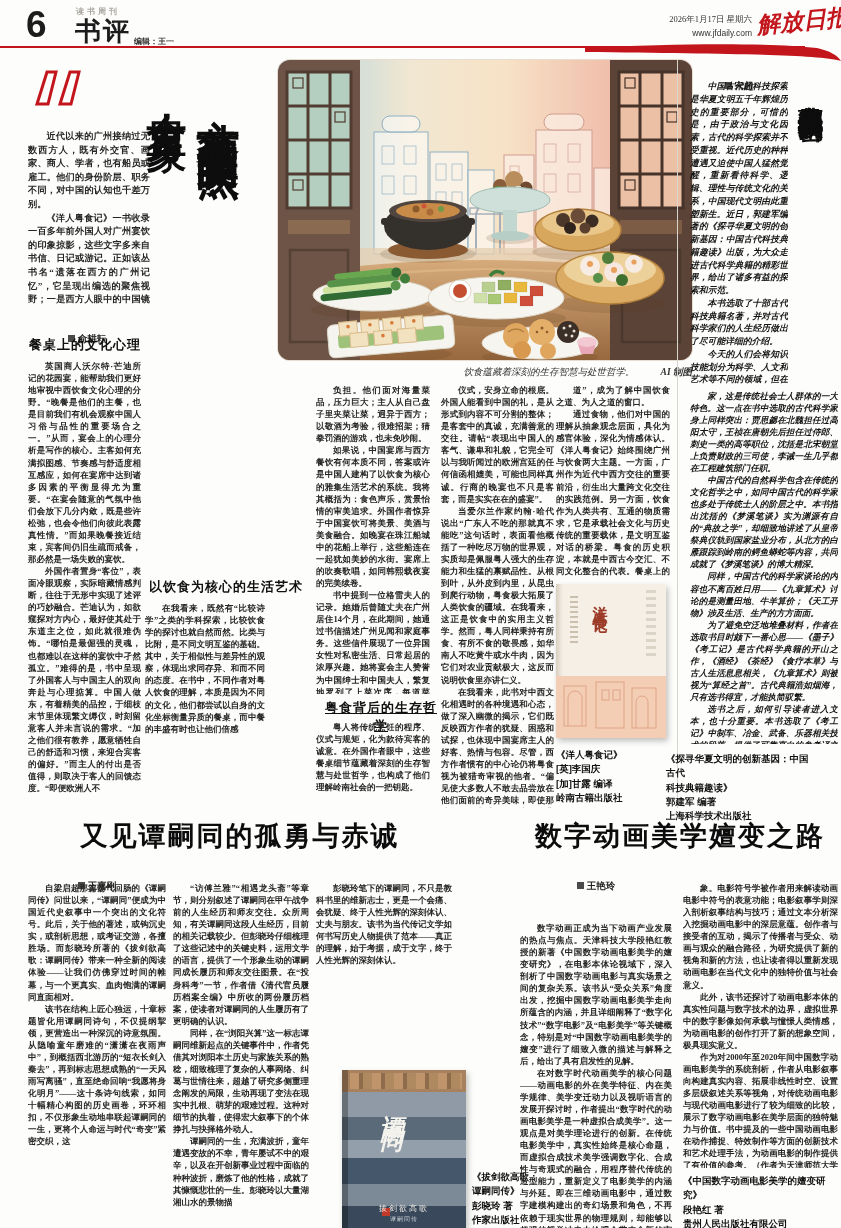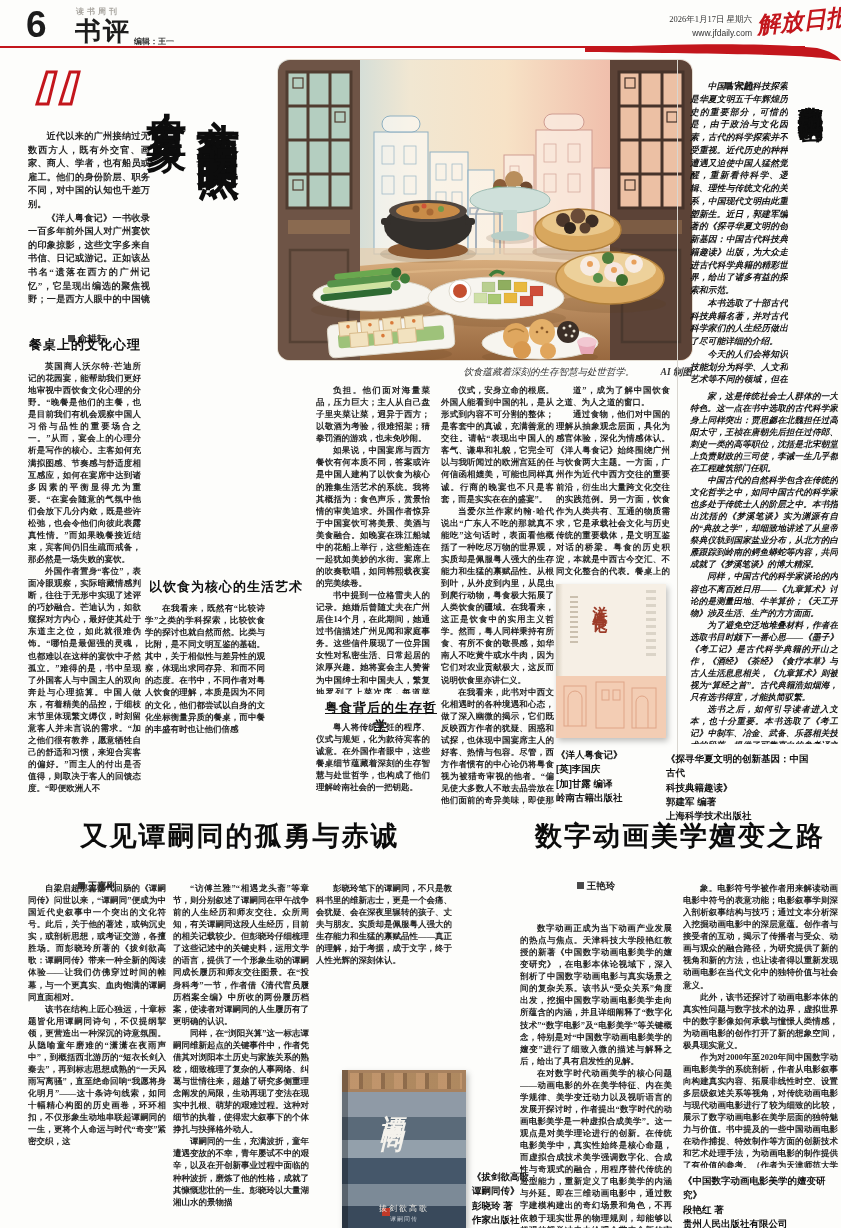--- a/index.html
+++ b/index.html
@@ -350,21 +350,21 @@
   <div class="abs body" style="left:28px;top:882px;width:138px;height:344px;">
       <p>自梁启超那篇荡气回肠的《谭嗣同传》问世以来，“谭嗣同”便成为中国近代史叙事中一个突出的文化符号。此后，关于他的著述，或钩沉史实，或剖析思想，或考证交游，各擅胜场。而彭晓玲所著的《拔剑欲高歌：谭嗣同传》带来一种全新的阅读体验——让我们仿佛穿过时间的帷幕，与一个更真实、血肉饱满的谭嗣同直面相对。</p>
       <p>该书在结构上匠心独运，十章标题皆化用谭嗣同诗句，不仅提纲挈领，更营造出一种深沉的诗意氛围。从隐喻童年磨难的“潇潇在夜雨声中”，到概括西北游历的“短衣长剑入秦去”，再到标志思想成熟的“一天风雨写离骚”，直至绝命回响“我愿将身化明月”——这十条诗句线索，如同十幅精心构图的历史画卷，环环相扣，不仅形象生动地串联起谭嗣同的一生，更将个人命运与时代“奇变”紧密交织，这</p>
     </div>
   <div class="abs body" style="left:173px;top:882px;width:136px;height:344px;">
       <p>“访傅兰雅”“相遇龙头斋”等章节，则分别叙述了谭嗣同在甲午战争前的人生经历和师友交往。众所周知，有关谭嗣同这段人生经历，目前的相关记载较少。但彭晓玲仔细梳理了这些记述中的关键史料，运用文学的语言，提供了一个形象生动的谭嗣同成长履历和师友交往图景。在“投身科考”一节，作者借《清代官员履历档案全编》中所收的两份履历档案，使读者对谭嗣同的人生履历有了更明确的认识。</p>
       <p>同样，在“浏阳兴算”这一标志谭嗣同维新起点的关键事件中，作者凭借其对浏阳本土历史与家族关系的熟稔，细致梳理了复杂的人事网络、纠葛与世情往来，超越了研究多侧重理念阐发的局限，生动再现了变法在现实中扎根、萌芽的艰难过程。这种对细节的执着，使得宏大叙事下的个体挣扎与抉择格外动人。</p>
       <p>谭嗣同的一生，充满波折，童年遭遇变故的不幸，青年屡试不中的艰辛，以及在开创新事业过程中面临的种种波折，磨炼了他的性格，成就了其慷慨悲壮的一生。彭晓玲以大量湖湘山水的景物描</p>
     </div>
   <div class="abs body" style="left:316px;top:882px;width:136px;height:180px;">
-      <p>彭晓玲笔下的谭嗣同，不只是教科书里的维新志士，更是一个会痛、会犹疑、会在深夜里辗转的孩子、丈夫与朋友。实质却是佩服粤人强大的生存能力和生猛的禀赋品性——真正的理解，始于考据，成于文字，终于人性光辉的深刻体认。</p>
+      <p>彭晓玲笔下的谭嗣同，不只是教科书里的维新志士，更是一个会痛、会犹疑、终于人性光辉的深刻体认、丈夫与朋友。该书为当代传记文学如何书写历史人物提供了范本——真正的理解，始于考据，成于文字，终于人性光辉的深刻体认。</p>
     </div>
 
   <div class="abs cover" style="left:342px;top:1070px;width:124px;height:158px;overflow:hidden;
        background:linear-gradient(180deg,#a8825f 0%,#a8825f 14%,#8f9aa6 14%,#8f9aa6 30%,#5a6a79 30%,#5a6a79 44%,#93a0ab 44%,#93a0ab 56%,#45576a 56%,#45576a 72%,#7c8a97 72%,#7c8a97 86%,#39495b 86%,#39495b 100%);">
     <div style="position:absolute;left:0;top:0;width:6px;height:100%;background:rgba(0,0,0,.28);"></div>
     <div style="position:absolute;left:8px;top:3px;width:112px;height:16px;background:repeating-linear-gradient(90deg,#c4986e 0 9px,#8a6848 9px 13px,#b08a60 13px 22px);opacity:.85;"></div>
     <div class="vtitle" style="position:absolute;left:34px;top:26px;height:110px;font-size:23px;color:#f4f2ec;letter-spacing:8px;font-style:italic;">谭嗣同</div>
     <div style="position:absolute;left:40px;top:138px;width:8px;height:8px;background:#c23a2a;"></div>
     <div style="position:absolute;left:0;bottom:14px;width:100%;text-align:center;font-size:8px;color:#f0ede6;letter-spacing:2px;">拔剑欲高歌</div>
     <div style="position:absolute;left:0;bottom:4px;width:100%;text-align:center;font-size:6px;color:#c9cfd6;letter-spacing:1px;">谭嗣同传</div>

